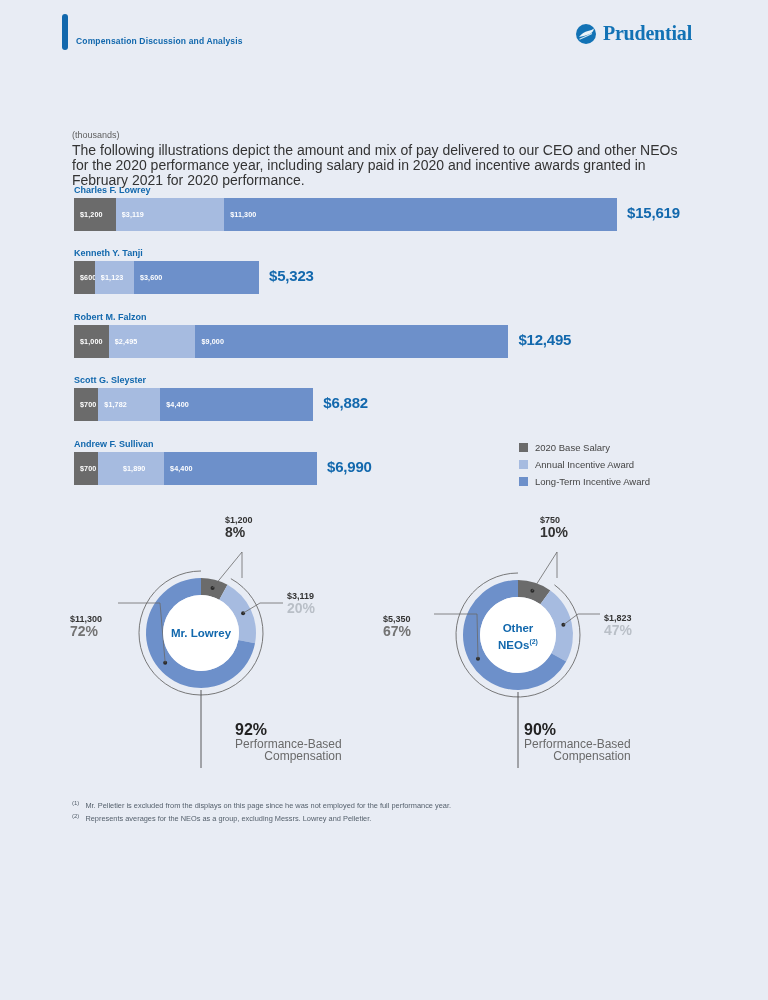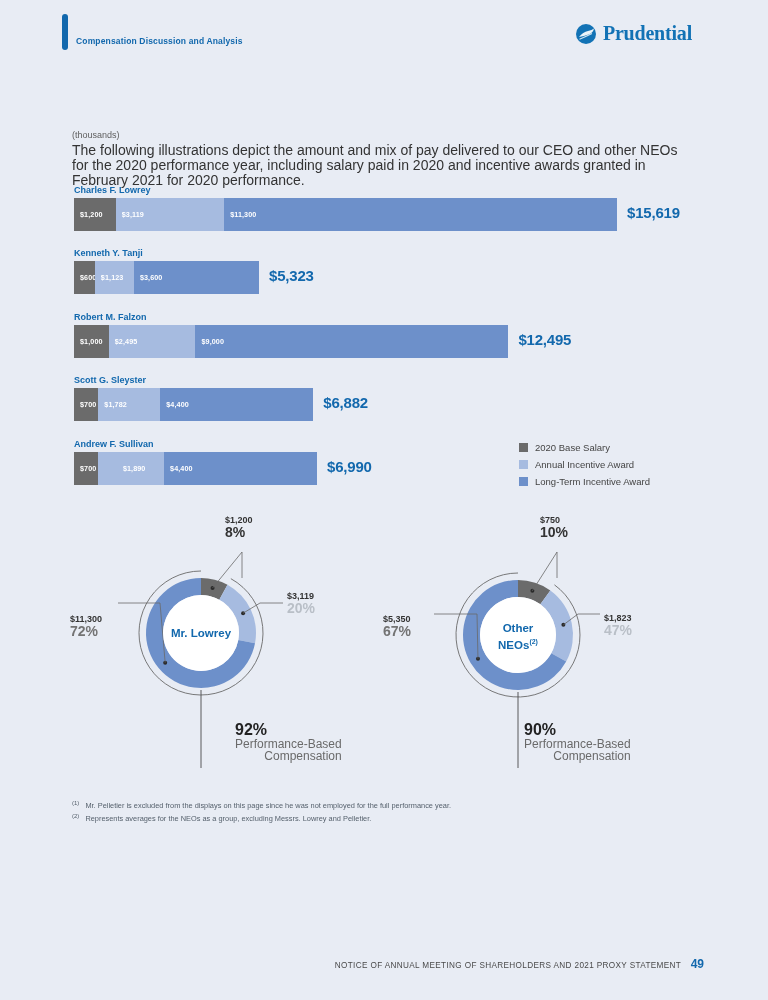--- a/index.html
+++ b/index.html
@@ -255,18 +255,14 @@
 
   <div class="fn" style="left:72px;top:798px;">
     <sup>(1)</sup>
     <span style="margin-left:4px">Mr. Pelletier is excluded from the displays on this page since he was not employed for the full performance year.</span>
   </div>
   <div class="fn" style="left:72px;top:811px;">
     <sup>(2)</sup>
     <span style="margin-left:4px">Represents averages for the NEOs as a group, excluding Messrs. Lowrey and Pelletier.</span>
   </div>
 
-  <div class="footer">
-    <span>NOTICE OF ANNUAL MEETING OF SHAREHOLDERS AND 2021 PROXY STATEMENT</span>
-    <span class="pg" style="margin-left:7px">49</span>
-  </div>
 
 </div>
 
 </body></html>

